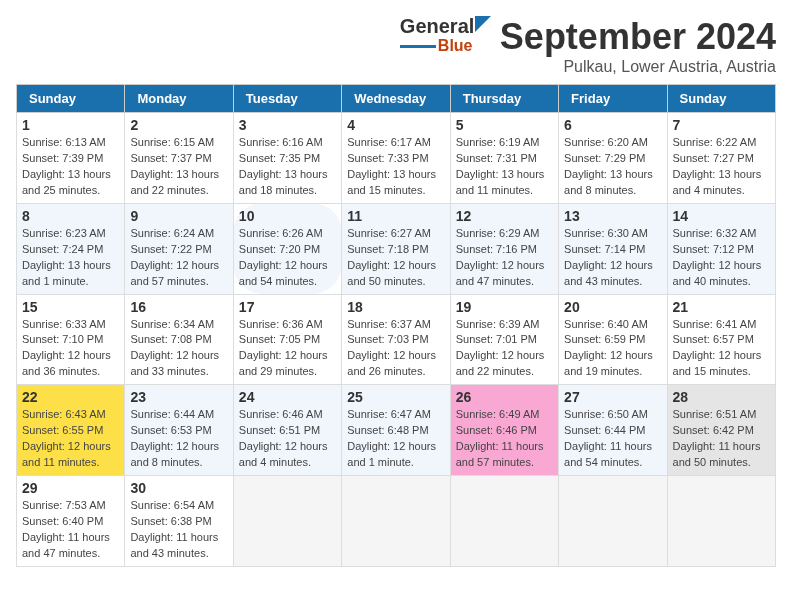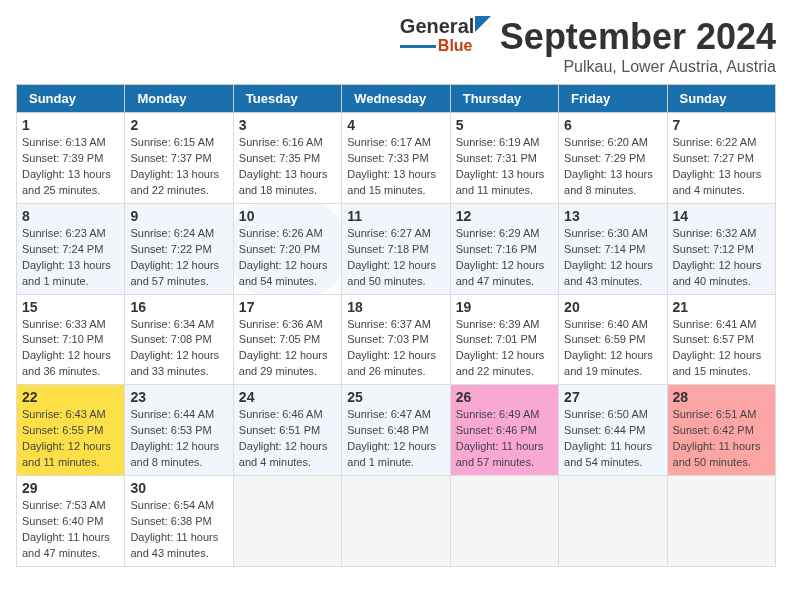--- a/index.html
+++ b/index.html
@@ -324,21 +324,21 @@
         </div>
       </td>
         <td style="background: rgb(240, 246, 251);">
         <span class="day-num">27</span>
         <div class="day-info">
           <span>Sunrise: 6:50 AM</span><br>
           <span>Sunset: 6:44 PM</span><br>
           <span>Daylight: 11 hours and 54 minutes.</span>
         </div>
       </td>
-        <td style="background: #fca5a5; margin-top: 30px;">
+        <td style="background: #e5e5e5; margin-top: 30px;">
         <span class="day-num">28</span>
         <div class="day-info">
           <span>Sunrise: 6:51 AM</span><br>
           <span>Sunset: 6:42 PM</span><br>
           <span>Daylight: 11 hours and 50 minutes.</span>
         </div>
       </td>
       </tr>
       <tr>
         <td>

